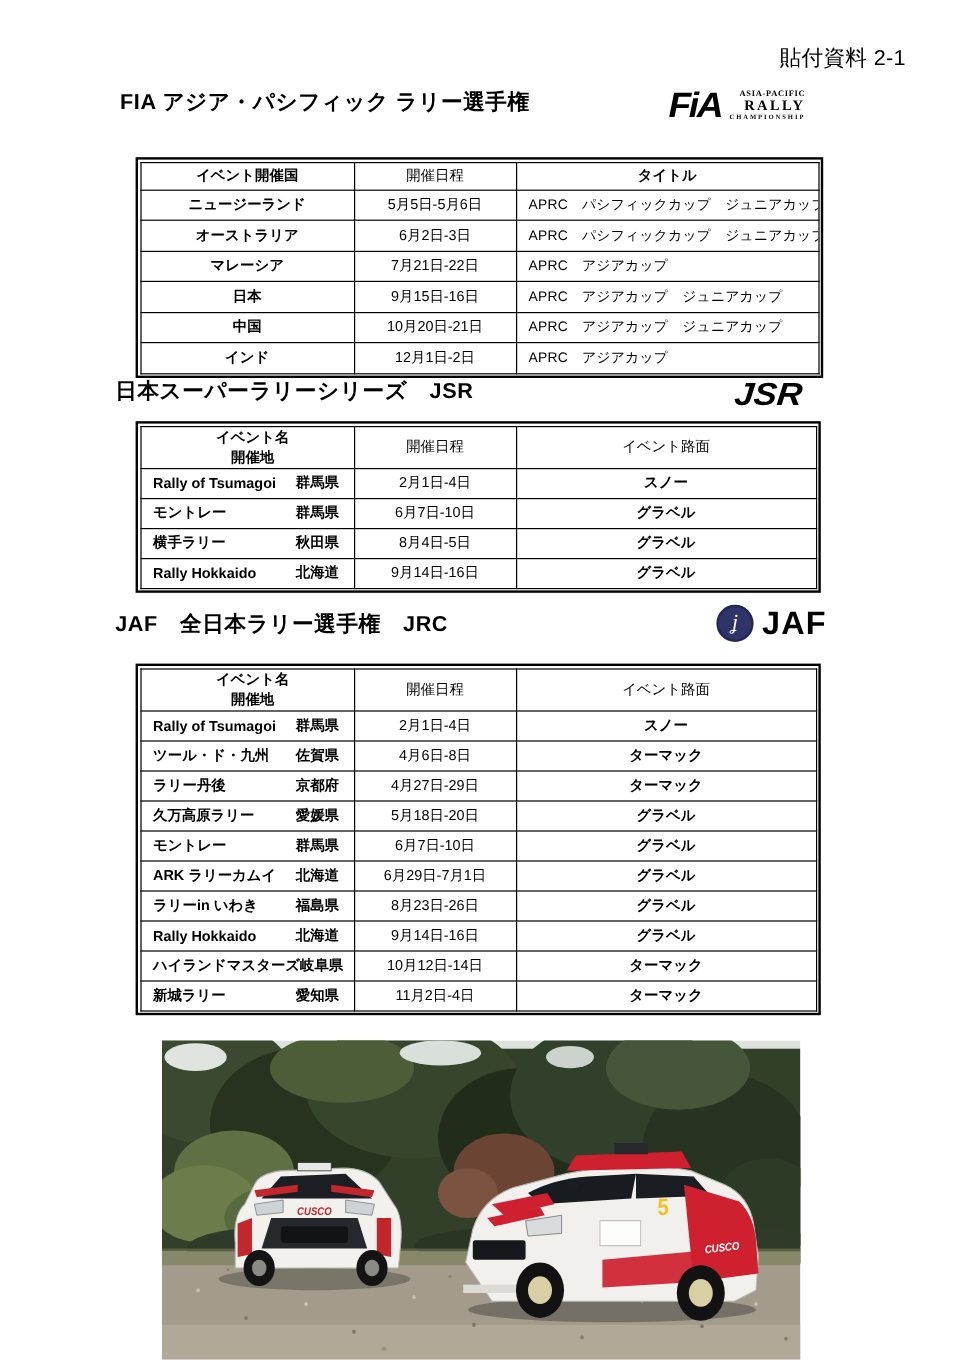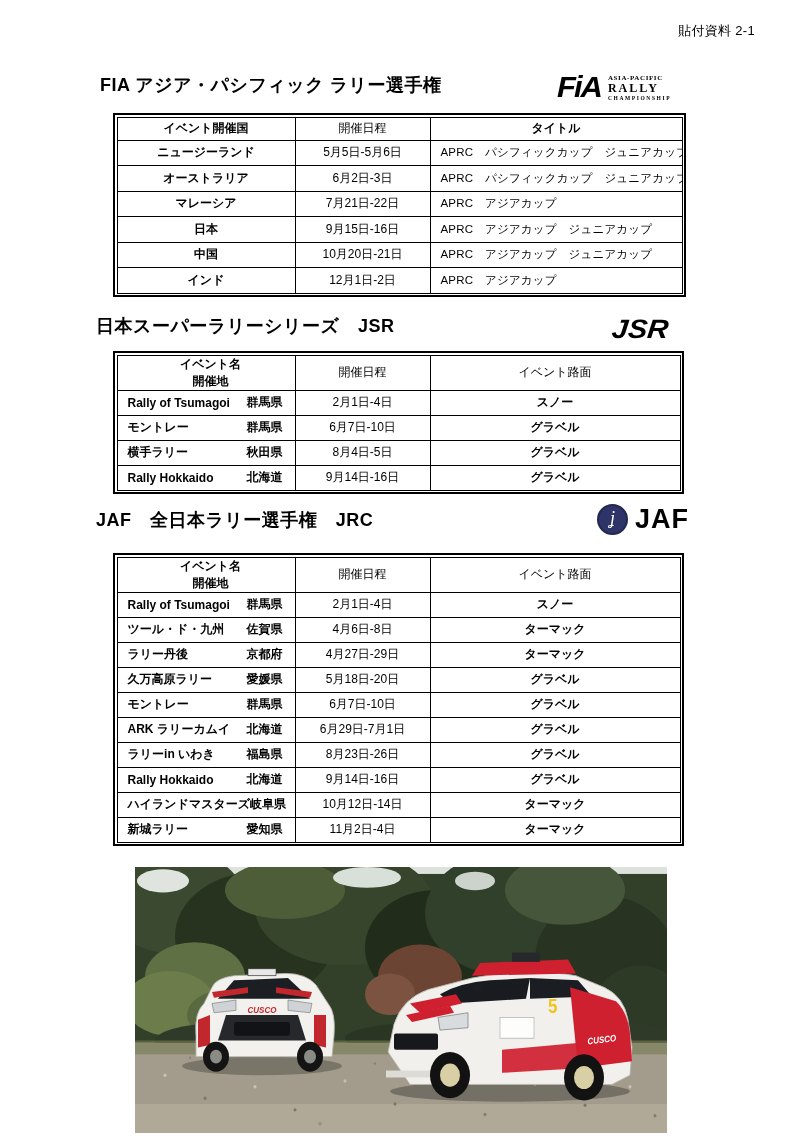--- a/index.html
+++ b/index.html
@@ -1,46 +1,46 @@
 <!DOCTYPE html>
 <html><head>
 <meta charset="utf-8">
 <style>
   * { margin:0; padding:0; box-sizing:border-box; }
   html,body { background:#ffffff; }
   body { font-family:"Liberation Sans","DejaVu Sans",sans-serif; color:#000; }
   .page { position:relative; width:800px; height:1138px; background:#fff; margin:0 auto; overflow:hidden; }
 
-  .header-note { position:absolute; top:22px; right:45px; font-size:13px; letter-spacing:0.3px; display:flex; gap:28px; }
+  .header-note { position:absolute; top:36px; right:45px; font-size:18px; letter-spacing:0.3px; display:flex; gap:28px; }
 
   .section-title { position:absolute; font-size:18px; font-weight:700; letter-spacing:0.5px; white-space:nowrap; }
   .title1 { left:100px; top:73px; }
   .title2 { left:96px;  top:314px; }
   .title3 { left:96px;  top:508px; }
 
   
   .fia-logo { position:absolute; left:557px; top:72px; display:flex; align-items:center; gap:7px; }
   .fia-mark { font-weight:900; font-style:italic; font-size:31px; letter-spacing:-2px; line-height:1; transform:scaleY(0.95); }
-  .fia-side { display:flex; flex-direction:column; align-items:flex-start; font-family:"Liberation Serif","DejaVu Serif",serif; }
+  .fia-side { display:flex; flex-direction:column; align-items:flex-end; font-family:"Liberation Serif","DejaVu Serif",serif; }
   .fia-side .l1 { font-size:7px; font-weight:700; letter-spacing:0.6px; }
   .fia-side .l2 { font-size:12px; font-weight:700; letter-spacing:2px; line-height:1.05; }
   .fia-side .l3 { font-size:5.5px; font-weight:700; letter-spacing:1.6px; }
 
   
   .jsr-logo { position:absolute; left:612px; top:313px; font-weight:900; font-style:italic; font-size:29px; letter-spacing:0px; transform:skewX(-6deg) scaleY(0.92); }
 
   
   .jaf-logo { position:absolute; left:597px; top:504px; display:flex; align-items:center; gap:7px; }
   .jaf-emblem { width:31px; height:31px; border-radius:50%; background:#2e3468; position:relative; border:2px solid #23284f; }
   .jaf-emblem::after { content:"ʝ"; position:absolute; left:50%; top:50%; transform:translate(-50%,-56%); color:#fff; font-size:18px; font-family:"Liberation Serif","DejaVu Serif",serif; font-style:italic; }
   .jaf-text { font-weight:900; font-size:27px; letter-spacing:1px; }
 
   
   .tbl-wrap { position:absolute; border:2px solid #000; padding:1.5px; background:#fff; }
-  .tbl1 { left:113px; top:113px; width:573px; }
+  .tbl1 { left:113px; top:131px; width:573px; }
   .tbl2 { left:113px; top:351px; width:571px; }
   .tbl3 { left:113px; top:553px; width:571px; }
   table { border-collapse:collapse; width:100%; table-layout:fixed; }
   th,td { border:1.5px solid #000; font-size:12px; vertical-align:middle; overflow:hidden; white-space:nowrap; }
   th { font-weight:400; text-align:center; }
   th:first-child { font-weight:700; }
   td:first-child { font-weight:700; }
   td:nth-child(2) { text-align:center; font-weight:400; }
   col.c1 { width:178px; } col.c2 { width:135px; }
 

